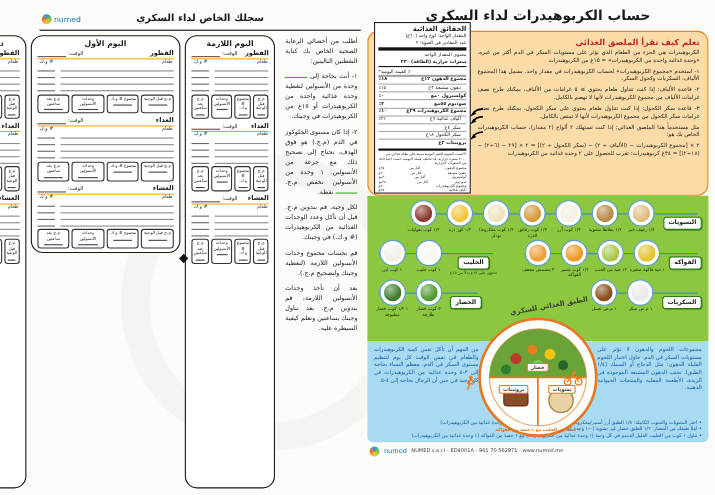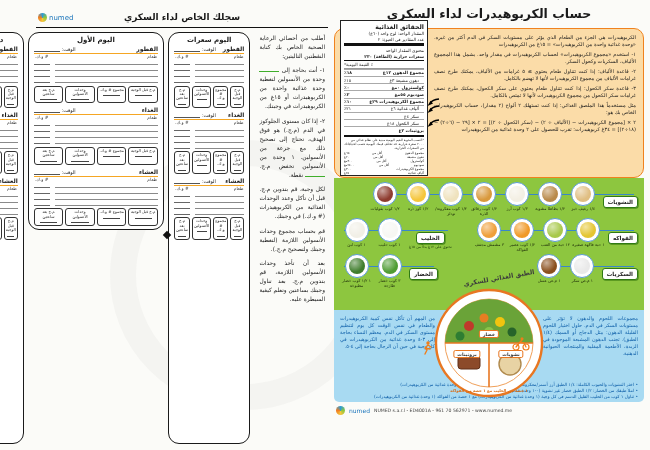--- a/index.html
+++ b/index.html
@@ -142,21 +142,21 @@
     <div class="lp-col col-a">
       <div class="intro" id="intro">
           <p>أطلب من أخصائي الرعاية الصحية الخاص بك كتابة النقطتين التاليتين:</p>
           <p>١- أنت بحاجة إلى <span class="blank"></span> وحدة من الأنسولين لتغطية وحدة غذائية واحدة من الكربوهيدرات أو ١٥غ من الكربوهيدرات في وجبتك.</p>
           <p>٢- إذا كان مستوى الجلوكوز في الدم (م.ج.) هو فوق الهدف، تحتاج إلى تصحيح ذلك مع جرعة من الأنسولين. ١ وحدة من الأنسولين تخفض م.ج. <span class="blank"></span> نقطة.</p>
           <p>لكل وجبة، قم بتدوين م.ج. قبل أن تأكل وعدد الوحدات الغذائية من الكربوهيدرات (# و.ك.) في وجبتك.</p>
           <p>قم بحساب مجموع وحدات الأنسولين اللازمة (لتغطية وجبتك ولتصحيح م.ج.).</p>
           <p>بعد أن تأخذ وحدات الأنسولين اللازمة، قم بتدوين م.ج. بعد تناول وجبتك بساعتين وتعلم كيفية السيطرة عليه.</p>
         </div>
       <div class="day-panel" id="day-2">
-          <div class="day-title">اليوم سعرات</div>
+          <div class="day-title">اليوم اللازمة</div>
           <div class="meal">
       <div class="meal-head">
         <span class="meal-name">الفطور</span>
         <span class="meal-time">الوقت: <span class="tline"></span></span>
       </div>
       <div class="meal-sub">
         <span>طعام</span>
         <span># و.ك.</span>
       </div>
             <div class="rule-row">
@@ -558,20 +558,21 @@
     </div>
   </div>
   <div class="fold-diamond"></div>
 </div>
 
 <div class="page page-right">
   <div class="rp-title">حساب الكربوهيدرات لداء السكري</div>
 
   <div class="orange-panel">
     <div class="orange-text">
+      <div class="orange-head">تعلم كيف تقرأ الملصق الغذائي</div>
       <div class="orange-paras" id="orange-paras">
           <p>الكربوهيدرات هي الجزء من الطعام الذي يؤثر على مستويات السكر في الدم أكثر من غيره. «وحدة غذائية واحدة من الكربوهيدرات» = ١٥غ من الكربوهيدرات</p>
           <p>١- استخدم «مجموع الكربوهيدرات» لحساب الكربوهيدرات في مقدار واحد. يشمل هذا المجموع الألياف، السكريات وكحول السكر.</p>
           <p>٢- قاعدة الألياف: إذا كنت تتناول طعام يحتوي ≥ ٥ غرامات من الألياف، يمكنك طرح نصف غرامات الألياف من مجموع الكربوهيدرات لأنها لا تهضم بالكامل.</p>
           <p>٣- قاعدة سكر الكحول: إذا كنت تتناول طعام يحتوي على سكر الكحول، يمكنك طرح نصف غرامات سكر الكحول من مجموع الكربوهيدرات لأنها لا تمتص بالكامل.</p>
           <p>مثل مستخدماً هذا الملصق الغذائي: إذا كنت تستهلك ٢ ألواح (٢ مقدار)، حساب الكربوهيدرات الخاص بك هو:</p>
           <p>٢ × [مجموع الكربوهيدرات − (الألياف ÷ ٢) − (سكر الكحول ÷ ٢)] = ٢ × [٢٩ − (٦÷٢) − (١٨÷٢)] = ٣٤غ كربوهيدرات: تقرب للحصول على ٢ وحدة غذائية من الكربوهيدرات</p>
         </div>
     </div>
     <div class="nlabel" id="nlabel">

